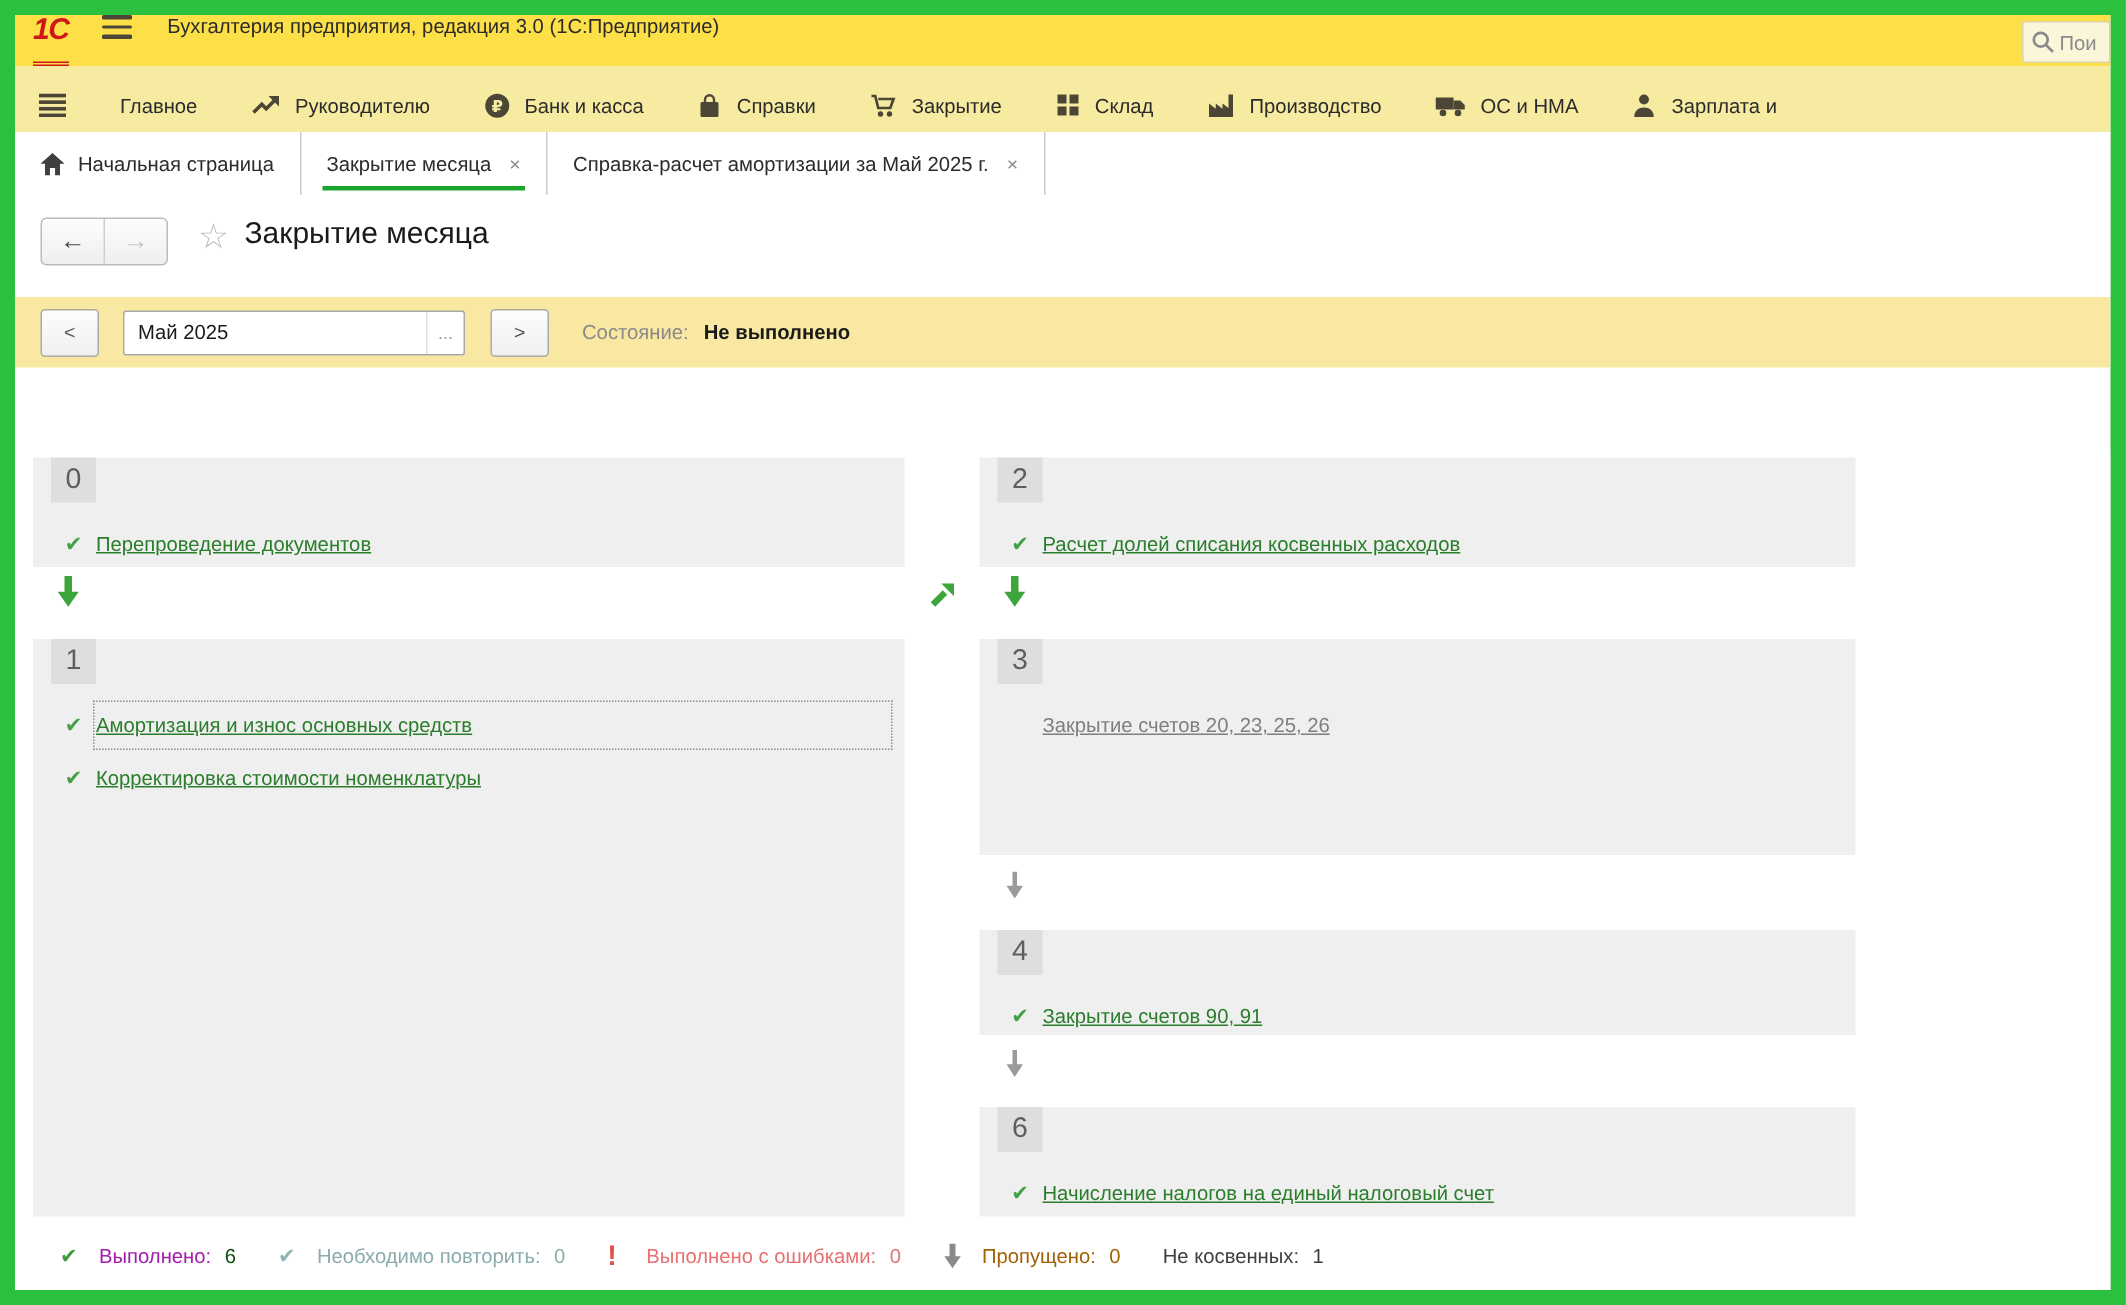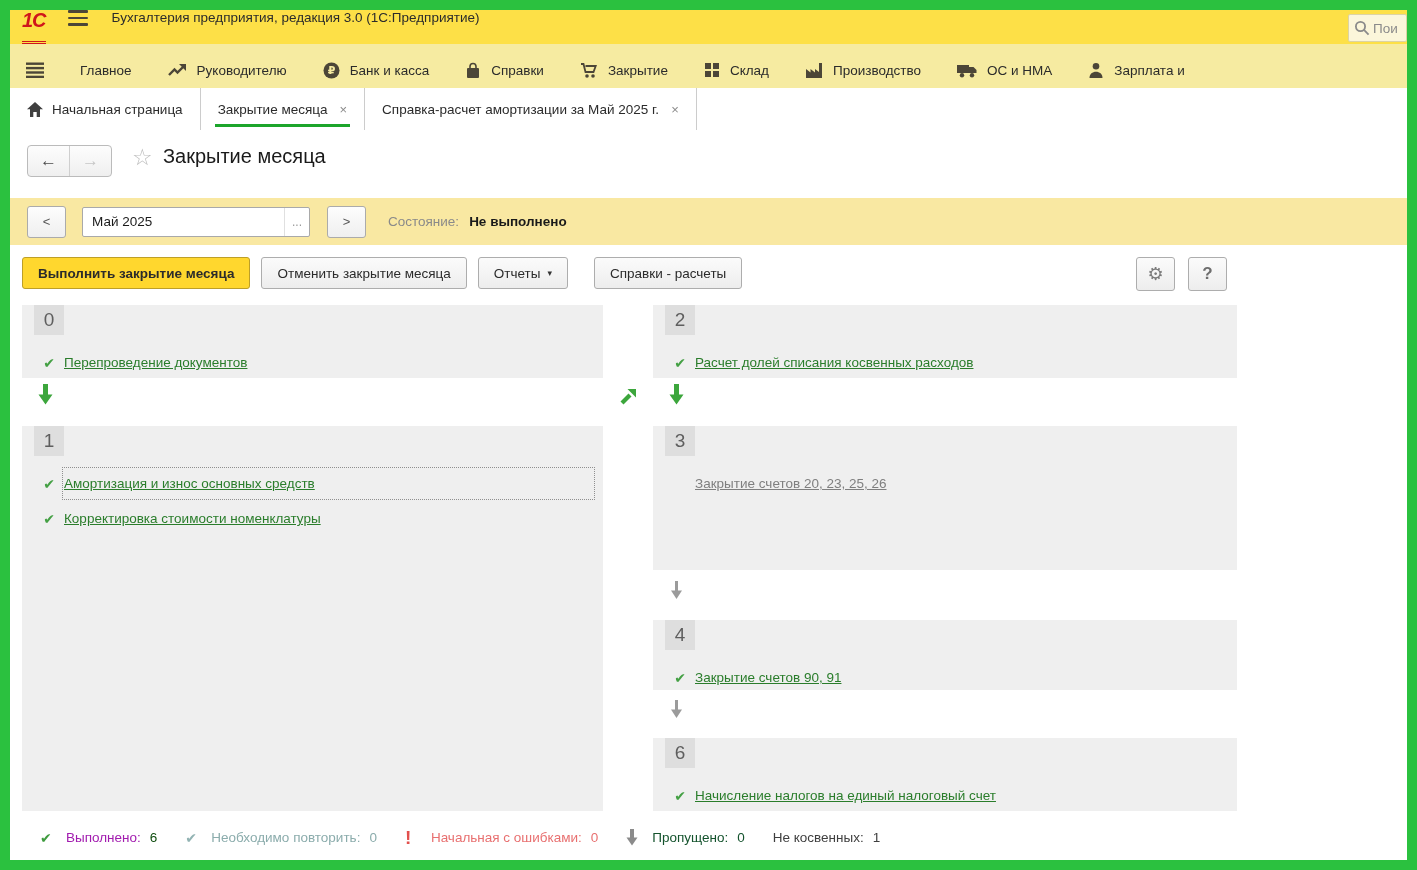--- a/index.html
+++ b/index.html
@@ -94,21 +94,21 @@
     display:flex;align-items:center;gap:28px;padding-left:30px;}
   .leg{display:flex;align-items:center;}
   .leg .ic{width:26px;display:flex;justify-content:flex-start;align-items:center;}
   .leg .num{margin-left:9px;}
   .leg.done .lbl{color:#a21caf;}       .leg.done .num{color:#0F4D0F;}
   .leg.done .ic{color:#3E9B3E;font-weight:700;font-size:14px;}
   .leg.repeat .lbl,.leg.repeat .num{color:#8BACAC;}
   .leg.repeat .ic{color:#92B3B3;font-weight:700;font-size:14px;}
   .leg.errors .lbl,.leg.errors .num{color:#E87070;}
   .leg.errors .ic{color:#E2504D;font-weight:900;font-size:19px;}
-  .leg.skipped .lbl,.leg.skipped .num{color:#14532d;text-align:center;}
+  .leg.skipped .lbl,.leg.skipped .num{color:#a16207;text-align:center;}
   .leg.notdone .lbl,.leg.notdone .num{color:#3F3F3F;}
 </style>
 </head>
 <body>
 
 <div class="frame">
 <div class="app">
 
   <div class="titlebar">
     <span class="logo">1С</span>
@@ -249,35 +249,20 @@
     <span class="pbtn">&lt;</span>
     <div class="pinput">
       <span class="val">Май 2025</span>
       <span class="more">...</span>
     </div>
     <span class="pbtn nextb">&gt;</span>
     <span class="state-label">Состояние:</span>
     <span class="state-value">Не выполнено</span>
   </div>
 
-  <div class="toolbar">
-    <div class="tb-left">
-      <button class="btn yellow">Выполнить закрытие месяца</button>
-      <button class="btn">Отменить закрытие месяца</button>
-      <button class="btn">
-        <span>Отчеты</span>
-        <span class="caret">▾</span>
-      </button>
-      <button class="btn spaced">Справки - расчеты</button>
-    </div>
-    <div class="tb-right">
-      <span class="sqbtn gear">⚙</span>
-      <span class="sqbtn">?</span>
-    </div>
-  </div>
 
   <div class="content">
 
     <div class="block" style="left:12px;top:5px;width:581px;height:73px;">
       <span class="badge">0</span>
       <div class="bitems">
         <div class="brow">
           <span class="chk">✔</span>
           <a class="blink">Перепроведение документов</a>
         </div>
@@ -374,21 +359,21 @@
       <span class="lbl">Выполнено:</span>
       <span class="num">6</span>
     </div>
     <div class="leg repeat">
       <span class="ic">✔</span>
       <span class="lbl">Необходимо повторить:</span>
       <span class="num">0</span>
     </div>
     <div class="leg errors">
       <span class="ic">!</span>
-      <span class="lbl">Начальная с ошибками:</span>
+      <span class="lbl">Выполнено с ошибками:</span>
       <span class="num">0</span>
     </div>
     <div class="leg skipped">
       <span class="ic">
         <svg width="12" height="17" viewBox="0 0 12 17">
               <path d="M4 0 h4 v8.5 h3.5 L6 16.5 0.5 8.5 H4 z" fill="#8B8B8B"></path>
             </svg>
       </span>
       <span class="lbl">Пропущено:</span>
       <span class="num">0</span>

